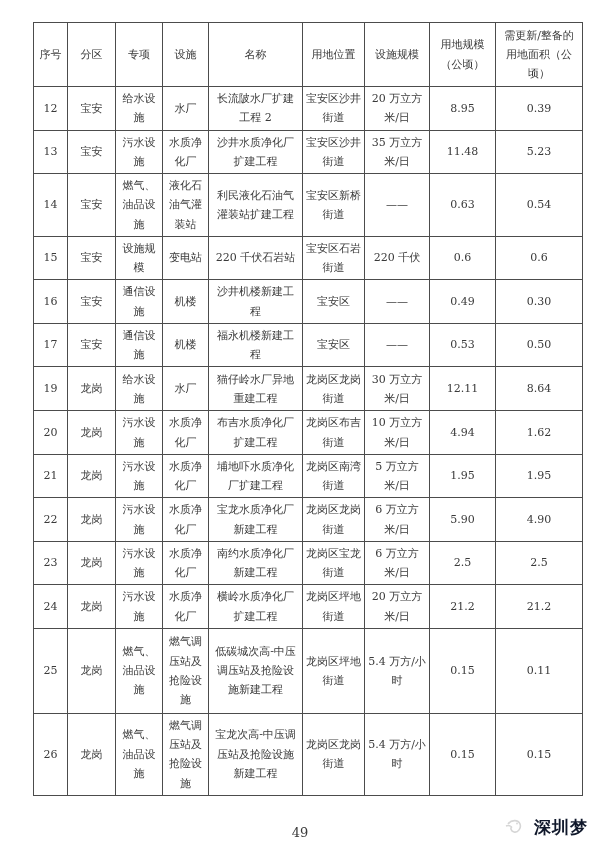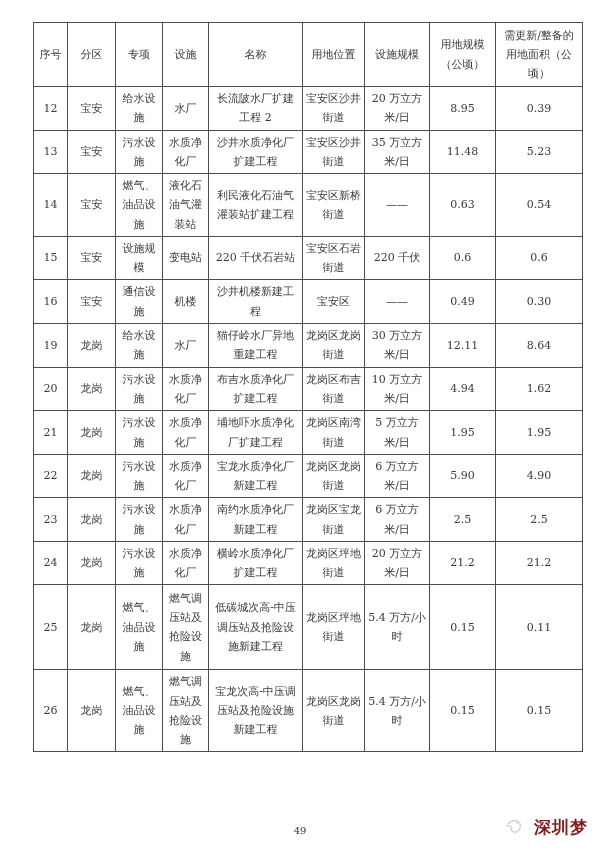--- a/index.html
+++ b/index.html
@@ -32,31 +32,31 @@
     word-break: break-all;
     color: #3a3a3a;
   }
   table.facilities thead tr { height: 64px; }
   td.vtop { vertical-align: top; padding-top: 5px; }
   .page-number {
     position: absolute;
     left: 0; right: 0;
     top: 825px;
     text-align: center;
-    font-size: 10px;
+    font-size: 13px;
     color: #3a3a3a;
   }
   .watermark {
     position: absolute;
     right: 12px;
     top: 816px;
     display: flex;
     align-items: center;
     gap: 5px;
-    color: #7f1d1d;
+    color: #0f172a;
     font-size: 17px;
     letter-spacing: 1px;
     font-family: "DejaVu Sans", "Liberation Sans", sans-serif;
     font-weight: bold;
   }
   .watermark svg { display: block; }
 </style>
 </head>
 <body>
 
@@ -136,20 +136,31 @@
           <td>16</td>
           <td>宝安</td>
           <td>通信设施</td>
           <td>机楼</td>
           <td>沙井机楼新建工程</td>
           <td>宝安区</td>
           <td>——</td>
           <td>0.49</td>
           <td>0.30</td>
         </tr>
+        <tr style="height: 42px;">
+          <td>17</td>
+          <td>宝安</td>
+          <td>通信设施</td>
+          <td>机楼</td>
+          <td>福永机楼新建工程</td>
+          <td>宝安区</td>
+          <td>——</td>
+          <td>0.53</td>
+          <td>0.50</td>
+        </tr>
         <tr style="height: 44px;">
           <td>19</td>
           <td>龙岗</td>
           <td>给水设施</td>
           <td>水厂</td>
           <td>猫仔岭水厂异地重建工程</td>
           <td>龙岗区龙岗街道</td>
           <td>30 万立方米/日</td>
           <td>12.11</td>
           <td>8.64</td>

